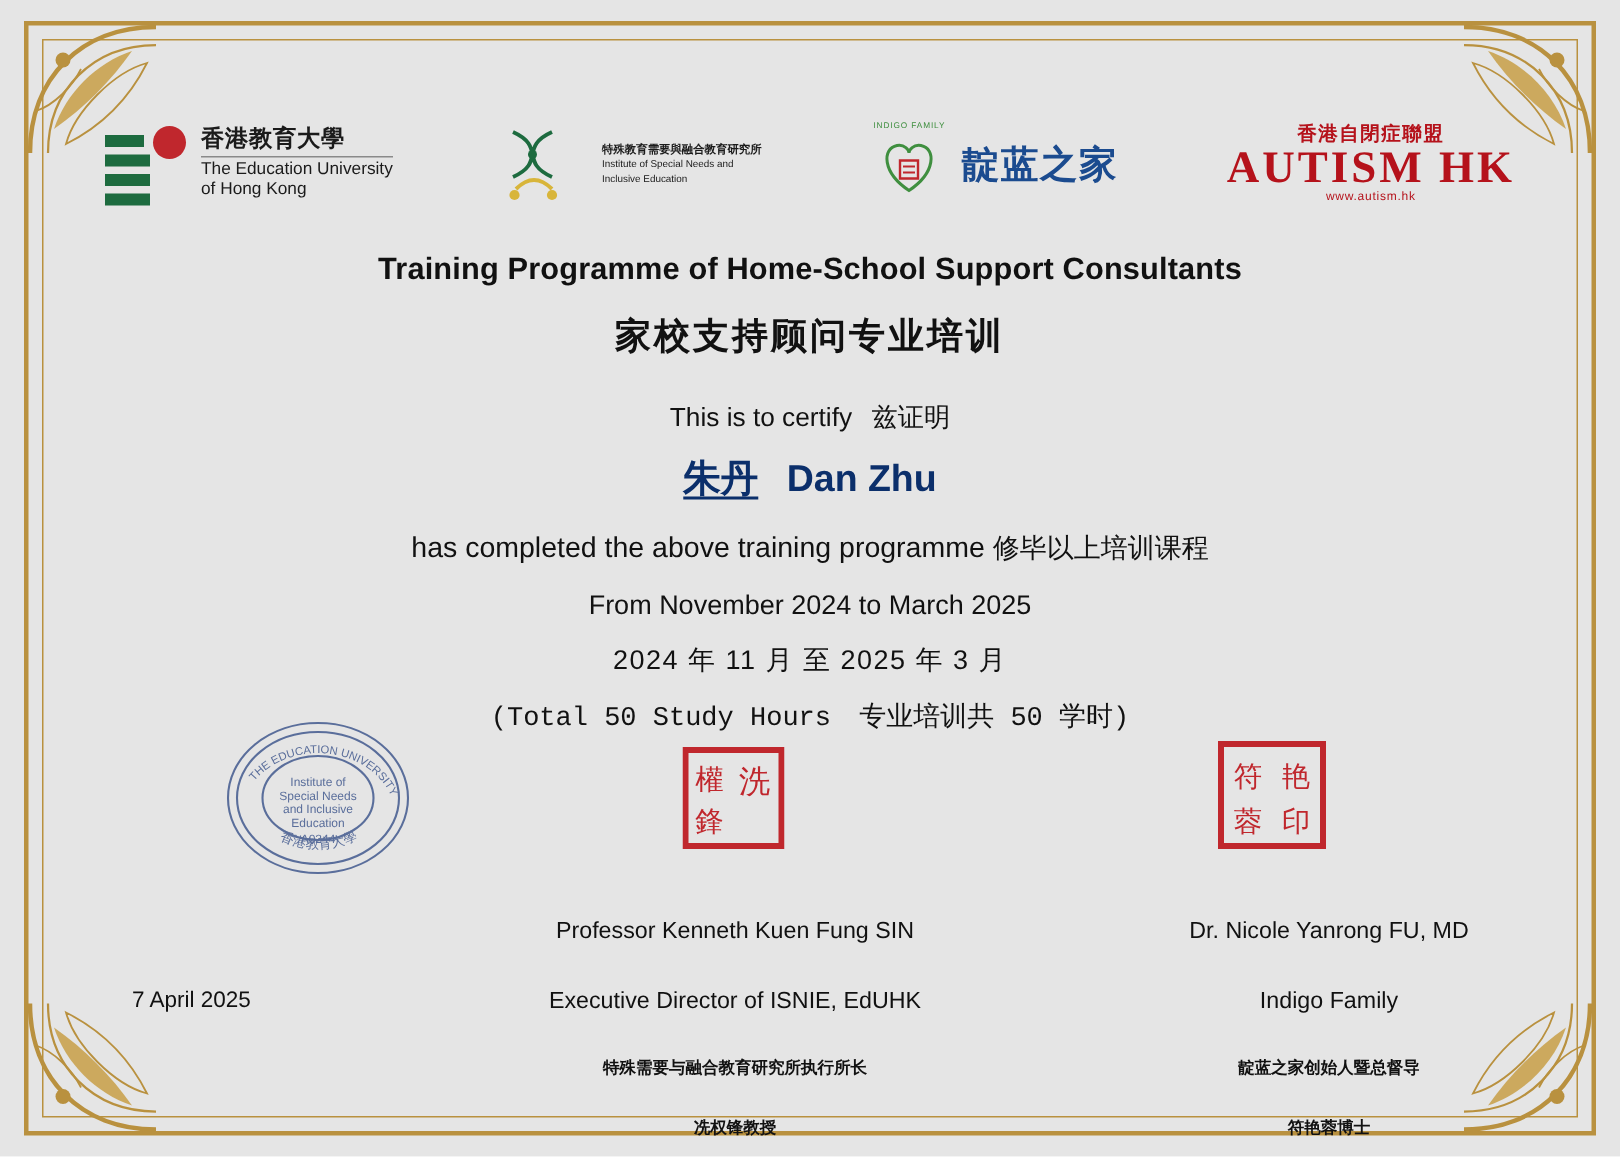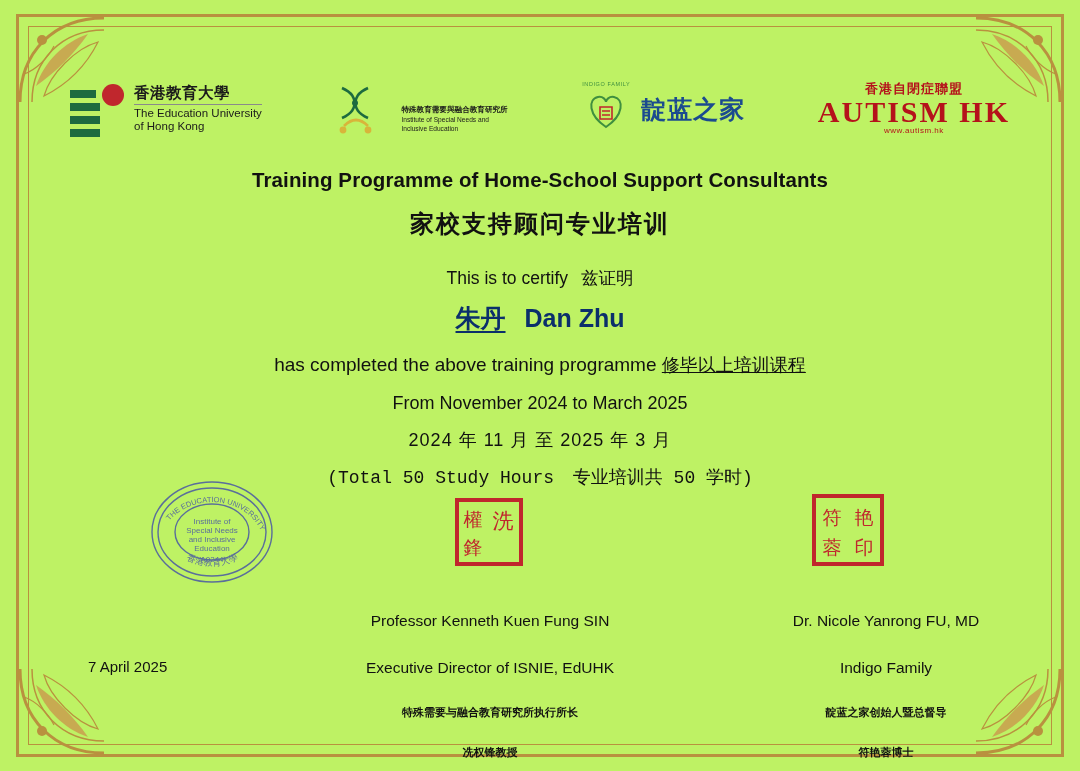--- a/index.html
+++ b/index.html
@@ -12,21 +12,21 @@
     height: 771px;
     font-family: "Liberation Sans", sans-serif;
     color: #1a1a1a;
     overflow: hidden;
   }
 
   .certificate {
     position: relative;
     width: 1080px;
     height: 771px;
-    background: #bef264;
+    background: #e5e5e5;
     box-sizing: border-box;
   }
 
   
   .border-outer {
     position: absolute;
     left: 16px; top: 14px; right: 16px; bottom: 14px;
     border: 3px solid #b9913f;
     box-sizing: border-box;
   }
@@ -66,21 +66,21 @@
   .eduhk-bar { height: 8px; background: #1d6b3f; margin-bottom: 5px; }
   .eduhk-bar.b2 { width: 30px; }
   .eduhk-dot {
     position:absolute; right:0; top:0; width:22px; height:22px;
     border-radius: 50%; background: #c0272d;
   }
   .eduhk-text { line-height: 1.18; }
   .eduhk-cn { font-size: 15.5px; font-weight: 700; color: #1b1b1b; letter-spacing: .5px; }
   .eduhk-en { font-size: 11.5px; color: #1b1b1b; border-top: 1px solid #8a8a8a; padding-top: 2px; margin-top: 1px; }
 
-  .logo-isnie { display: flex; align-items: flex-end; gap: 25px; }
+  .logo-isnie { display: flex; align-items: center; gap: 25px; }
   .isnie-mark { width: 42px; height: 50px; }
   .isnie-text { font-size: 6.6px; line-height: 1.45; color: #1b1b1b; max-width: 112px; }
   .isnie-cn { font-size: 7.6px; font-weight: 700; }
 
   .logo-indigo { display: flex; align-items: center; gap: 9px; }
   .indigo-mark { width: 52px; height: 56px; position: relative; }
   .indigo-top { font-size: 5.5px; color: #3f8f3f; letter-spacing: .6px; text-align:center; }
   .indigo-cn { font-size: 25px; font-weight: 700; color: #1b4b8f; letter-spacing: 1px; }
 
   .logo-autism { text-align: center; line-height: 1.05; }
@@ -126,21 +126,21 @@
     text-decoration: underline;
     text-underline-offset: 4px;
   }
   .name-en { margin-left: 12px; }
 
   .completed-line {
     margin-top: 18px;
     font-size: 19px;
     color: #111;
   }
-  .completed-cn { font-size: 18px; text-decoration: underline; }
+  .completed-cn { font-size: 18px; }
 
   .period-en {
     margin-top: 16px;
     font-size: 18px;
     color: #111;
   }
   .period-cn {
     margin-top: 14px;
     font-size: 18px;
     color: #111;

